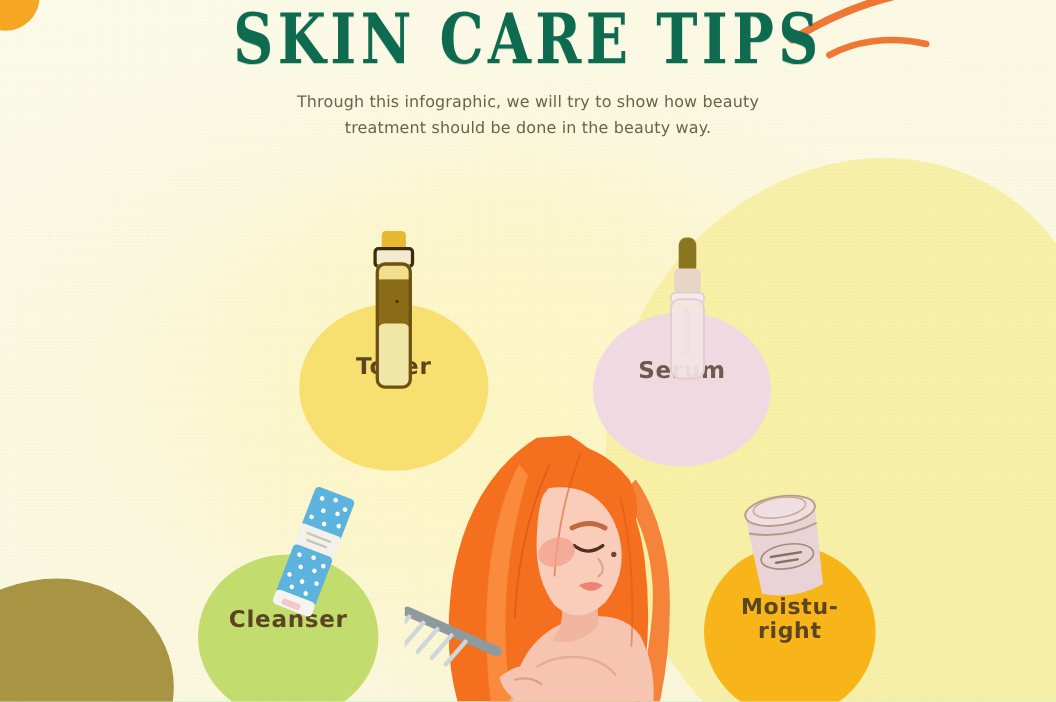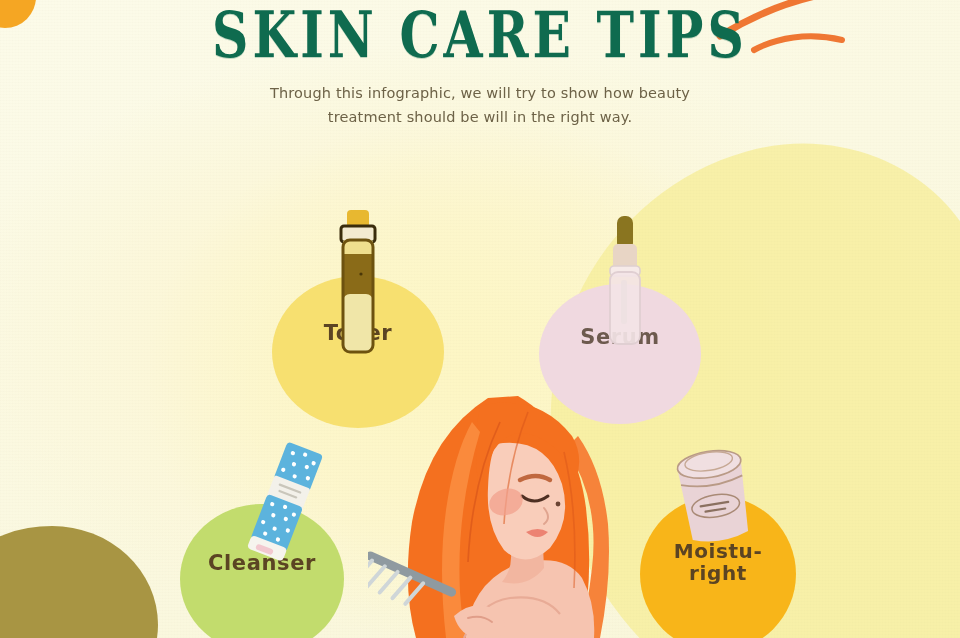--- a/index.html
+++ b/index.html
@@ -156,21 +156,21 @@
 
   <svg class="swoosh swoosh-1" width="130" height="56" viewBox="0 0 130 56">
     <path d="M4 46 C 30 30, 68 10, 120 2" fill="none" stroke="#ef7733" stroke-width="7" stroke-linecap="round"></path>
   </svg>
   <svg class="swoosh swoosh-2" width="110" height="56" viewBox="0 0 110 56">
     <path d="M4 34 C 26 22, 58 16, 92 24" fill="none" stroke="#ef7733" stroke-width="6" stroke-linecap="round"></path>
   </svg>
 
   <div class="header">
     <h1 class="title" style="color: rgb(15, 107, 79);">SKIN CARE TIPS</h1>
-    <p class="subtitle" style="color: rgb(109, 98, 71);">Through this infographic, we will try to show how beauty treatment should be will in the right way.</p>
+    <p class="subtitle" style="color: rgb(109, 98, 71);">Through this infographic, we will try to show how beauty treatment should be done in the beauty way.</p>
   </div>
 
   <div class="node" id="node-toner">
     <div class="disc" style="background: rgb(247, 224, 112);"></div>
     <div class="label" style="color: rgb(91, 68, 35);">Toner</div>
   </div>
   <svg class="art" id="art-toner" width="56" height="152" viewBox="0 0 56 152">
     <rect x="17" y="4" width="22" height="18" rx="4" fill="#e8b830"></rect>
     <rect x="13" y="20" width="30" height="16" rx="3" fill="#f3ead0"></rect>
     <rect x="11" y="20" width="34" height="16" rx="3" fill="none" stroke="#3a2c0c" stroke-width="3"></rect>

